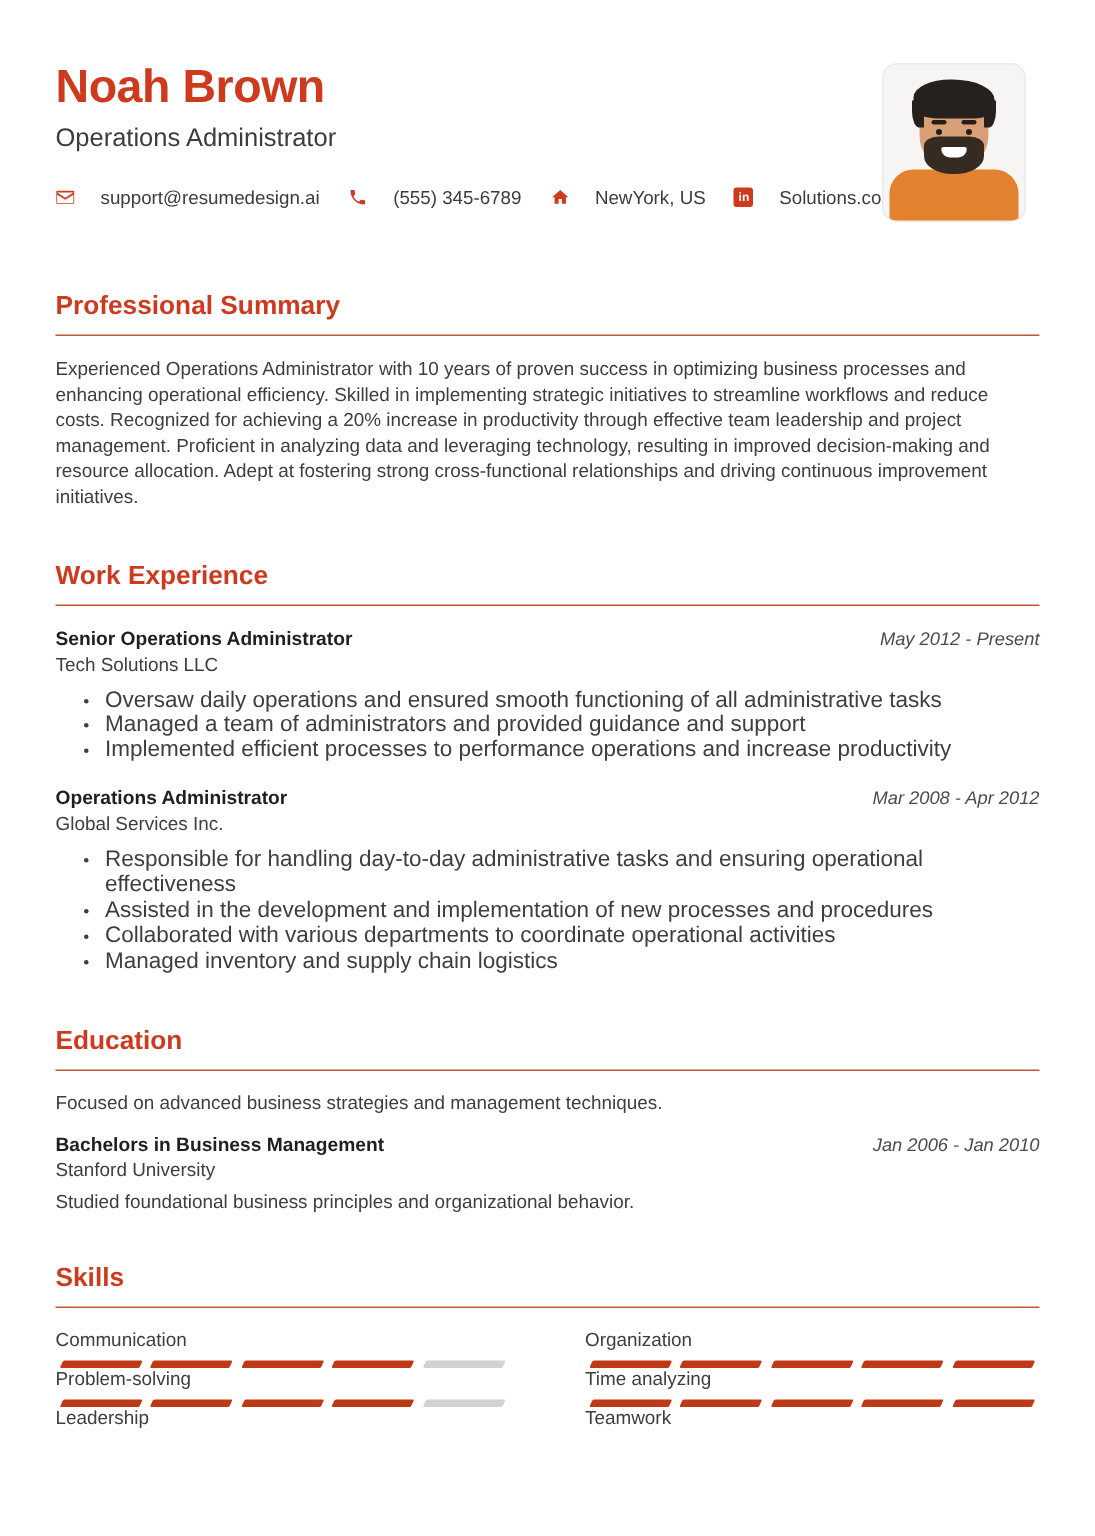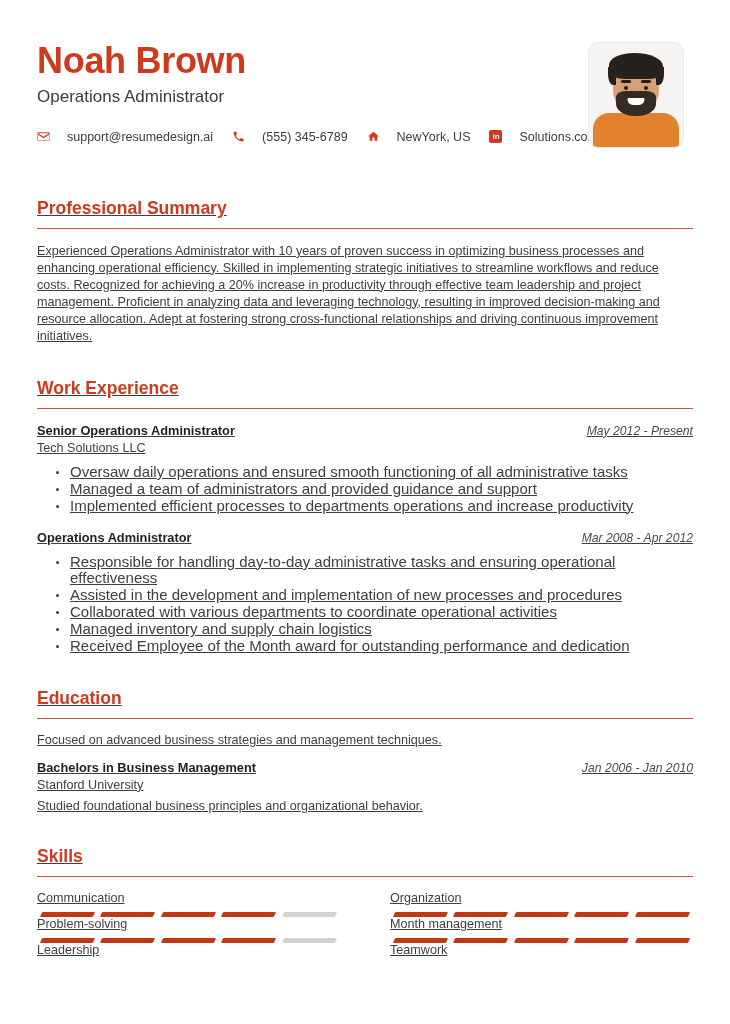--- a/index.html
+++ b/index.html
@@ -11,21 +11,21 @@
     --body:#3e3e3e;
     --muted:#4b4b4b;
   }
   *{box-sizing:border-box;margin:0;padding:0;}
   html,body{background:#ffffff;}
   body{font-family:"Liberation Sans", sans-serif; color:var(--body);}
   .page{width:730px;min-height:1024px;margin:0 auto;background:#fff;padding:42px 37px 10px 37px;position:relative;}
 
   
   .header{position:relative;}
-  .name{font-size:36px;font-weight:bold;color:var(--accent);letter-spacing:-0.3px;line-height:1.05;}
+  .name{font-size:31px;font-weight:bold;color:var(--accent);letter-spacing:-0.3px;line-height:1.05;}
   .subtitle{font-size:17px;color:#3c3c3c;margin-top:7px;}
   .contact-row{display:flex;align-items:center;gap:19px;margin-top:15px;font-size:12.5px;color:#3c3c3c;}
   .contact-item{display:flex;align-items:center;gap:17px;white-space:nowrap;}
   .cicon{width:13px;height:30px;display:inline-flex;align-items:center;justify-content:center;flex:0 0 auto;}
   .cicon svg{width:13px;height:13px;fill:var(--accent);}
   .linkedin-chip{width:13px;height:13px;background:var(--accent);color:#fff;border-radius:2px;font-size:8px;font-weight:bold;display:inline-flex;align-items:center;justify-content:center;line-height:1;}
 
   
   .photo{position:absolute;top:0;right:9px;width:96px;height:106px;background:#f7f5f4;border:1px solid #eceae8;border-radius:10px;overflow:hidden;}
   .shirt{position:absolute;bottom:-8px;left:50%;transform:translateX(-50%);width:86px;height:42px;background:#e2822e;border-radius:16px 16px 8px 8px;}
@@ -35,21 +35,21 @@
   .hair:before{content:"";position:absolute;left:-1px;top:14px;width:8px;height:18px;background:#27211d;border-radius:0 0 0 60%;}
   .hair:after{content:"";position:absolute;right:-1px;top:14px;width:8px;height:18px;background:#27211d;border-radius:0 0 60% 0;}
   .brow{position:absolute;top:22px;width:10px;height:3px;background:#241e1a;border-radius:2px;}
   .brow.l{left:8px;} .brow.r{right:8px;}
   .eye{position:absolute;top:28px;width:4px;height:4px;background:#241e1a;border-radius:50%;}
   .eye.l{left:11px;} .eye.r{right:11px;}
   .beard{position:absolute;bottom:-3px;left:3px;right:3px;height:25px;background:#352b23;border-radius:24% 24% 48% 48%;}
   .smile{position:absolute;top:7px;left:50%;transform:translateX(-50%);width:17px;height:7px;background:#fff;border-radius:2px 2px 8px 8px;}
 
   
-  .section{margin-top:33px;text-decoration:underline;}
+  .section{margin-top:33px;}
   .section.first{margin-top:46px;}
   .section-head{border-bottom:1.5px solid var(--rule);padding-bottom:9px;margin-bottom:14px;}
   .section-title{font-size:17.5px;font-weight:bold;color:var(--accent);}
   .summary-text{font-size:12.6px;line-height:17px;color:var(--body);}
 
   
   .row-head{display:flex;justify-content:space-between;align-items:baseline;}
   .item-title{font-size:12.8px;font-weight:bold;color:var(--ink);}
   .item-date{font-size:12.2px;font-style:italic;color:var(--muted);}
   .item-sub{font-size:12.6px;color:var(--body);margin-top:3px;}
@@ -142,35 +142,35 @@
     <div id="jobs">
   <div class="job">
     <div class="row-head">
       <span class="item-title">Senior Operations Administrator</span>
       <span class="item-date">May 2012 - Present</span>
     </div>
     <div class="item-sub">Tech Solutions LLC</div>
     <ul class="bullets">
             <li>Oversaw daily operations and ensured smooth functioning of all administrative tasks</li>
             <li>Managed a team of administrators and provided guidance and support</li>
-            <li>Implemented efficient processes to departments operations and increase productivity</li>
+            <li>Implemented efficient processes to performance operations and increase productivity</li>
           </ul>
   </div>
 
   <div class="job">
     <div class="row-head">
       <span class="item-title">Operations Administrator</span>
       <span class="item-date">Mar 2008 - Apr 2012</span>
     </div>
+    <div class="item-sub">Global Services Inc.</div>
     <ul class="bullets">
             <li>Responsible for handling day-to-day administrative tasks and ensuring operational effectiveness</li>
             <li>Assisted in the development and implementation of new processes and procedures</li>
             <li>Collaborated with various departments to coordinate operational activities</li>
             <li>Managed inventory and supply chain logistics</li>
-            <li>Received Employee of the Month award for outstanding performance and dedication</li>
           </ul>
   </div>
 </div>
   </div>
 
   <div class="section">
     <div class="section-head">
       <div class="section-title">Education</div>
     </div>
     <div id="edu">
@@ -229,21 +229,21 @@
     <div class="skill-bar">
               <div class="seg on"></div>
               <div class="seg on"></div>
               <div class="seg on"></div>
               <div class="seg on"></div>
               <div class="seg on"></div>
             </div>
   </div>
 
   <div class="skill">
-    <div class="skill-name">Month management</div>
+    <div class="skill-name">Time analyzing</div>
     <div class="skill-bar">
               <div class="seg on"></div>
               <div class="seg on"></div>
               <div class="seg on"></div>
               <div class="seg on"></div>
               <div class="seg on"></div>
             </div>
   </div>
 
   <div class="skill">

